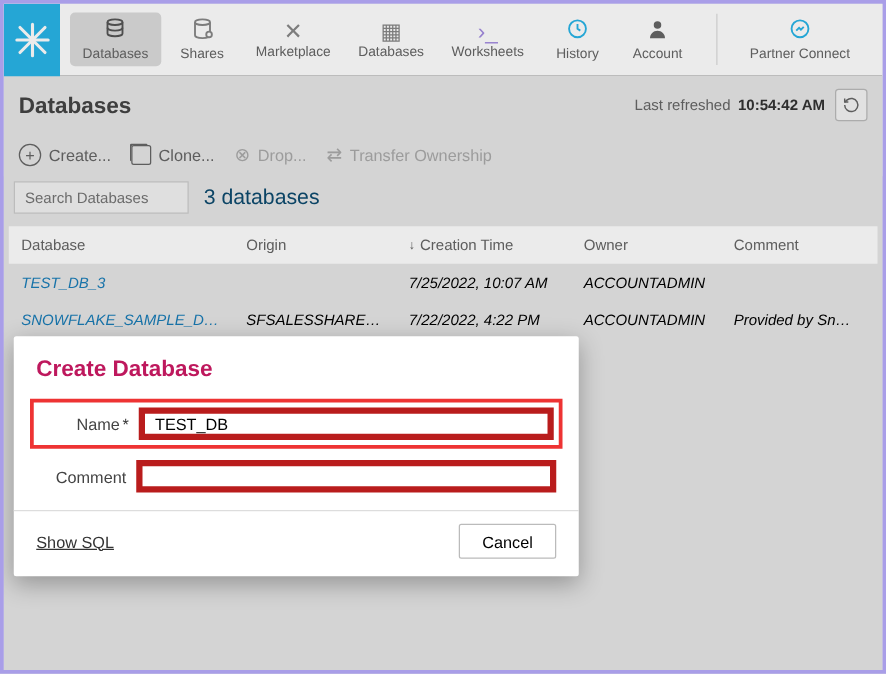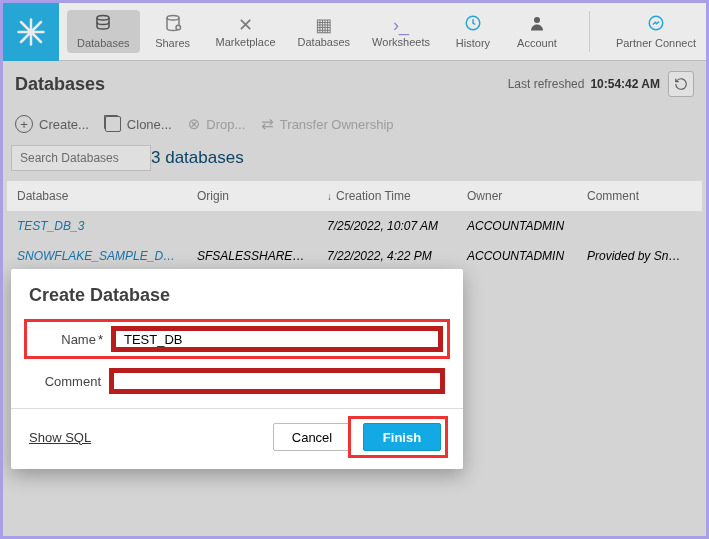--- a/index.html
+++ b/index.html
@@ -104,21 +104,21 @@
   .toolbar .ticon {
     width:18px;height:18px;border:1.5px solid currentColor;border-radius:50%;
     display:inline-flex;align-items:center;justify-content:center;font-size:13px;line-height:1;
   }
   .toolbar .sqicon {
     width:16px;height:16px;border:1.5px solid currentColor;border-radius:2px;
     display:inline-flex;align-items:center;justify-content:center;font-size:11px;
   }
   
   .search-row {
-    display:flex;align-items:center;gap:0;padding:4px 8px 10px 8px;
+    display:flex;align-items:center;gap:12px;padding:4px 8px 10px 8px;
   }
   .search-input {
     width: 140px; height: 26px;
     border:1px solid #ccc; background:#f2f2f2;
     padding: 0 8px; font-size:12px; color:#666;
   }
   .count-label { color:#0c4a6e; font-size:17px;text-align:center; }
   
   .table {
     width: calc(100% - 8px);
@@ -150,21 +150,21 @@
     position:absolute;
     top: 266px;
     left: 8px;
     width: 452px;
     background:#fff;
     border-radius:2px;
     box-shadow: 0 6px 20px rgba(0,0,0,0.3);
     z-index: 10;
     padding: 16px 18px 14px 18px;
   }
-  .modal-title { font-size:18px; font-weight:700; color:#404040; margin-bottom:18px;}
+  .modal-title { font-size:18px; font-weight:700; color:#be185d; margin-bottom:18px;}
   .form-row { display:flex; align-items:center; margin-bottom:14px;}
   .form-label { width:80px; text-align:right; color:#444; font-size:13px; padding-right:8px;}
   .req::after { content:"*"; color:#333; margin-left:2px;}
   .form-input {
     flex:1; height:26px; border:5px solid #b91c1c; padding:0 8px; font-size:13px;
   }
   .hi-red { outline:3px solid #e33; outline-offset:2px; padding:2px; }
   .modal-sep { border-top:1px solid #ddd; margin:8px -18px 10px -18px;}
   .modal-footer {
     display:flex; align-items:center;
@@ -245,21 +245,21 @@
         <svg width="18" height="18" viewBox="0 0 24 24" fill="#666">
             <circle cx="12" cy="8" r="4"></circle>
             <path d="M4 22c0-4.4 3.6-8 8-8s8 3.6 8 8z"></path>
           </svg>
       </span>
       <span>Account</span>
     </div>
   </div>
   <div class="spacer"></div>
   <div class="nav-divider"></div>
-  <div class="nav" style="padding-right:0">
+  <div class="nav" style="padding-right:16px">
     <div class="nav-item" style="min-width:72px">
       <span class="nicon" style="color:#29b5e8">
         <svg width="18" height="18" viewBox="0 0 24 24" fill="none" stroke="currentColor" stroke-width="2">
             <circle cx="12" cy="12" r="9"></circle>
             <path d="M8 14l3-3 2 2 3-3"></path>
           </svg>
       </span>
       <span style="white-space:nowrap;font-size:11px">Partner Connect</span>
     </div>
   </div>
@@ -353,17 +353,14 @@
     <div class="form-label">Comment</div>
     <input class="form-input" value="" style="">
   </div>
 
   <div class="modal-sep"></div>
 
   <div class="modal-footer">
     <a class="show-sql">Show SQL</a>
     <div class="spacer"></div>
     <button class="btn">Cancel</button>
-    <div class="footer-right-box">
-      <button class="btn btn-primary">Finish</button>
-    </div>
   </div>
 </div>
 
 </body></html>

